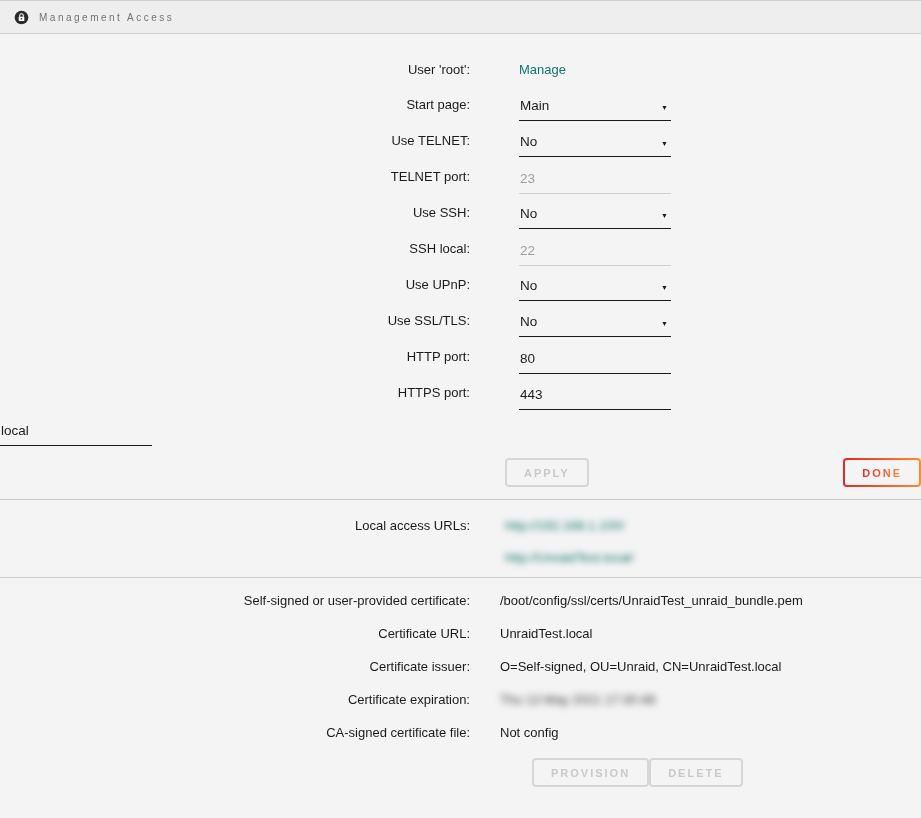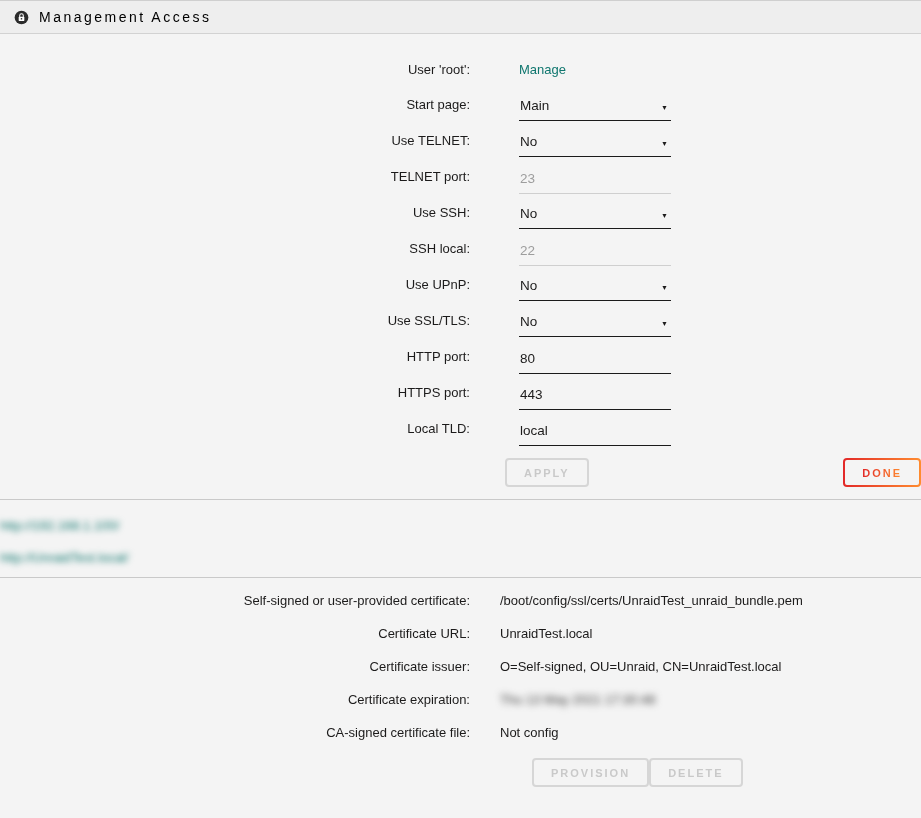--- a/index.html
+++ b/index.html
@@ -11,21 +11,21 @@
   }
   
   .titlebar{
     box-sizing:border-box;height:34px;
     background:#eeeeee;
     border-top:1px solid #cfcfcf;
     border-bottom:1px solid #d2d2d2;
     display:flex;align-items:center;gap:10px;
     padding:0 14px;
   }
-  .titlebar .title{font-size:14px;letter-spacing:2.5px;color:#000000;}
+  .titlebar .title{font-size:10px;letter-spacing:2.5px;color:#737373;}
   .lock-icon{display:flex;align-items:center;}
   
   .form-section{padding:18px 0 12px;}
   .frow{
     display:grid;grid-template-columns:470px 152px;column-gap:49px;
     align-items:center;min-height:36px;
   }
   .frow.first{min-height:34px;}
   .flabel{text-align:right;font-size:13px;color:#1c1b1b;}
   .link{color:#0f766e;font-size:13px;text-decoration:none;cursor:pointer;}
@@ -158,35 +158,35 @@
     <div class="flabel">HTTP port:</div>
     <div><input class="inp" value="80" style=""></div>
   </div>
 
   <div class="frow">
     <div class="flabel">HTTPS port:</div>
     <div><input class="inp" value="443" style=""></div>
   </div>
 
   <div class="frow">
-    <div class="flabel">Local TLD:</div>
     <div><input class="inp" value="local" style=""></div>
   </div>
 
   <div class="btn-row">
     <button class="btn gray">APPLY</button>
     <button class="btn done">
         <span>DONE</span>
       </button>
   </div>
 </div>
 
 <div class="divider"></div>
 
 <div class="urls-section">
+  <div class="urls-label">Local access URLs:</div>
   <div class="urls-links">
     <a class="link url-link">http://192.168.1.100/</a>
     <a class="link url-link">http://UnraidTest.local/</a>
   </div>
 </div>
 
 <div class="divider"></div>
 
 <div class="cert-section">
 

